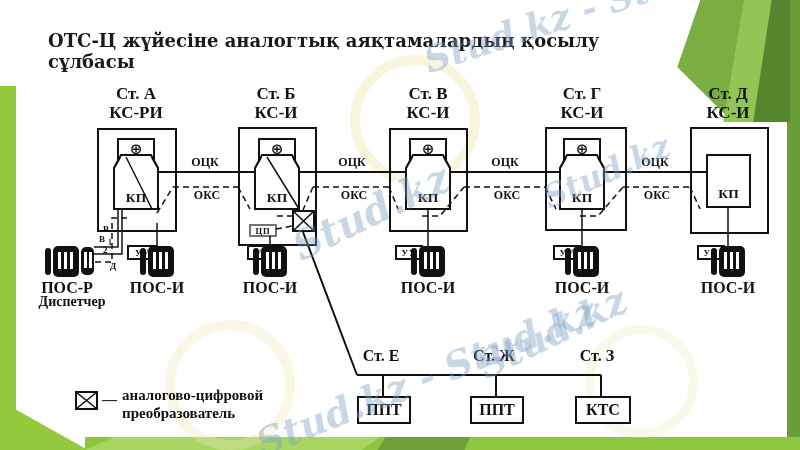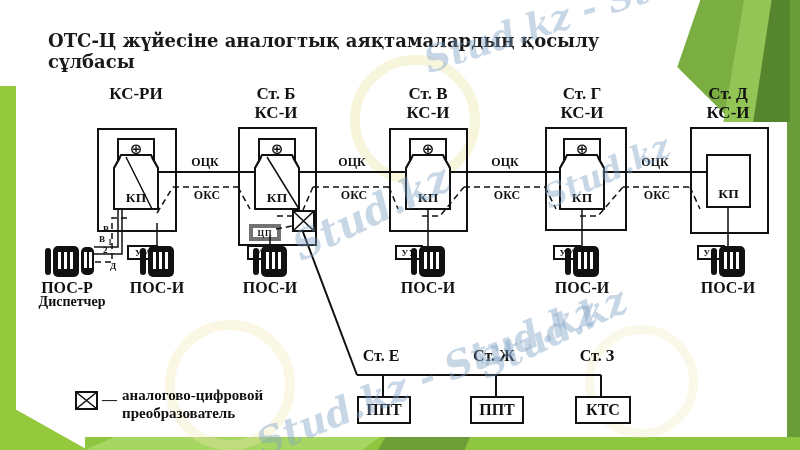--- a/index.html
+++ b/index.html
@@ -32,21 +32,21 @@
   
   .title{position:absolute;left:48px;top:30px;width:610px;z-index:5;
          font-family:"DejaVu Serif",serif;font-weight:bold;font-size:18px;color:#1a1a1a;}
   
   .stbox{position:absolute;border:2px solid #111;background:transparent;z-index:3;}
   .plusbox{position:absolute;border:2px solid #111;background:#fff;z-index:3;
            display:flex;align-items:center;justify-content:center;
            font-family:"DejaVu Sans",sans-serif;font-weight:bold;font-size:15px;}
   .uubox{position:absolute;border:2px solid #111;background:#fff;z-index:3;text-align:center;
          font-size:9px;font-weight:bold;letter-spacing:1px;line-height:12px;margin-top:36px;}
-  .cpbox{position:absolute;border:4px solid #737373;background:#fff;z-index:3;text-align:center;
+  .cpbox{position:absolute;border:2px solid #737373;background:#fff;z-index:3;text-align:center;
          font-size:8.5px;font-weight:bold;line-height:10px;letter-spacing:1px;}
   .xbox{position:absolute;z-index:3;}
   .xbox svg{width:100%;height:100%;display:block;}
   .xbox rect{fill:#fff;stroke:#111;stroke-width:2;}
   .xbox path{stroke:#111;stroke-width:1.6;fill:none;}
   
   .lbl{position:absolute;z-index:5;font-weight:bold;text-align:center;white-space:nowrap;}
   .st-name{font-size:17px;line-height:19px;}
   .kp-lbl{font-size:13.5px;}
   .ch-lbl{font-size:12px;}
@@ -95,20 +95,21 @@
 
   <div class="wm" style="left:425px;top:40px;font-size:36px;transform:rotate(-18deg);">Stud.kz - Stud.</div>
   <div class="wm" style="left:295px;top:225px;font-size:40px;transform:rotate(-26deg);">Stud.kz</div>
   <div class="wm" style="left:545px;top:180px;font-size:32px;transform:rotate(-24deg);">Stud.kz</div>
   <div class="wm" style="left:480px;top:345px;font-size:38px;transform:rotate(-26deg);">Stud.kz</div>
   <div class="wm" style="left:258px;top:422px;font-size:38px;transform:rotate(-22deg);">Stud.kz - Stud.kz</div>
 
   <div class="title">ОТС-Ц жүйесіне аналогтық аяқтамалардың қосылу сұлбасы</div>
 
   <div class="lbl st-name" style="left:91px;top:84px;width:90px;">
+    <div>Ст. А</div>
     <div>КС-РИ</div>
   </div>
   <div class="lbl st-name" style="left:231px;top:84px;width:90px;">
     <div>Ст. Б</div>
     <div>КС-И</div>
   </div>
   <div class="lbl st-name" style="left:383px;top:84px;width:90px;">
     <div>Ст. В</div>
     <div>КС-И</div>
   </div>

